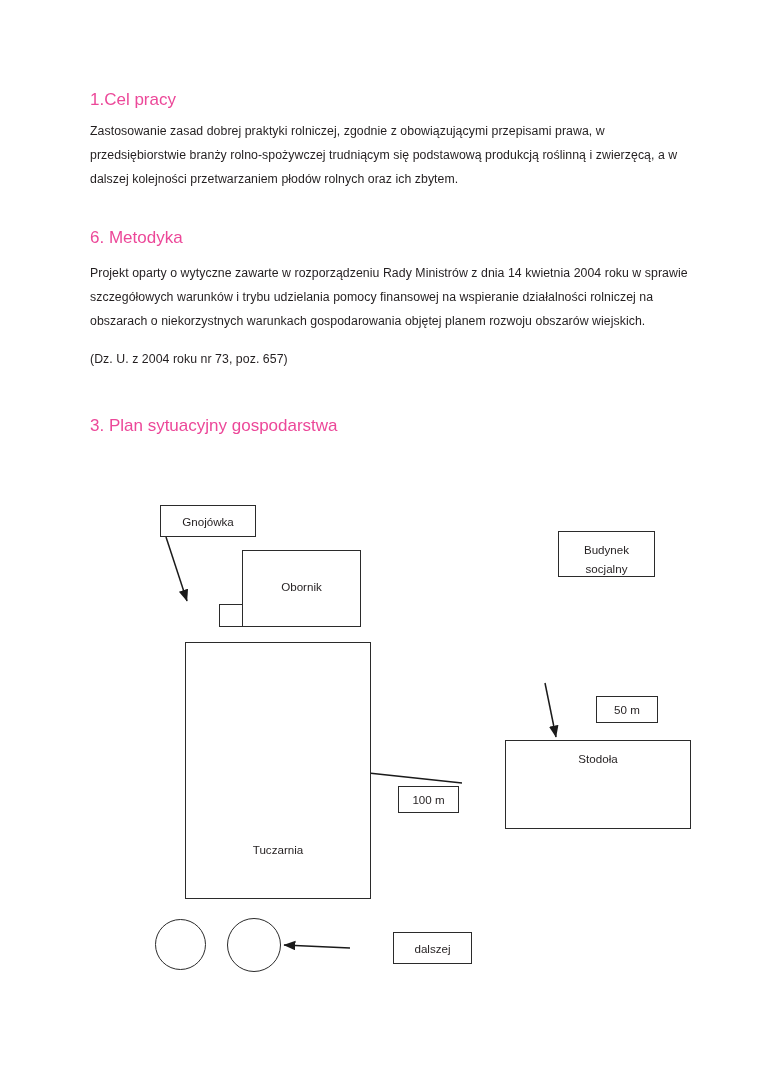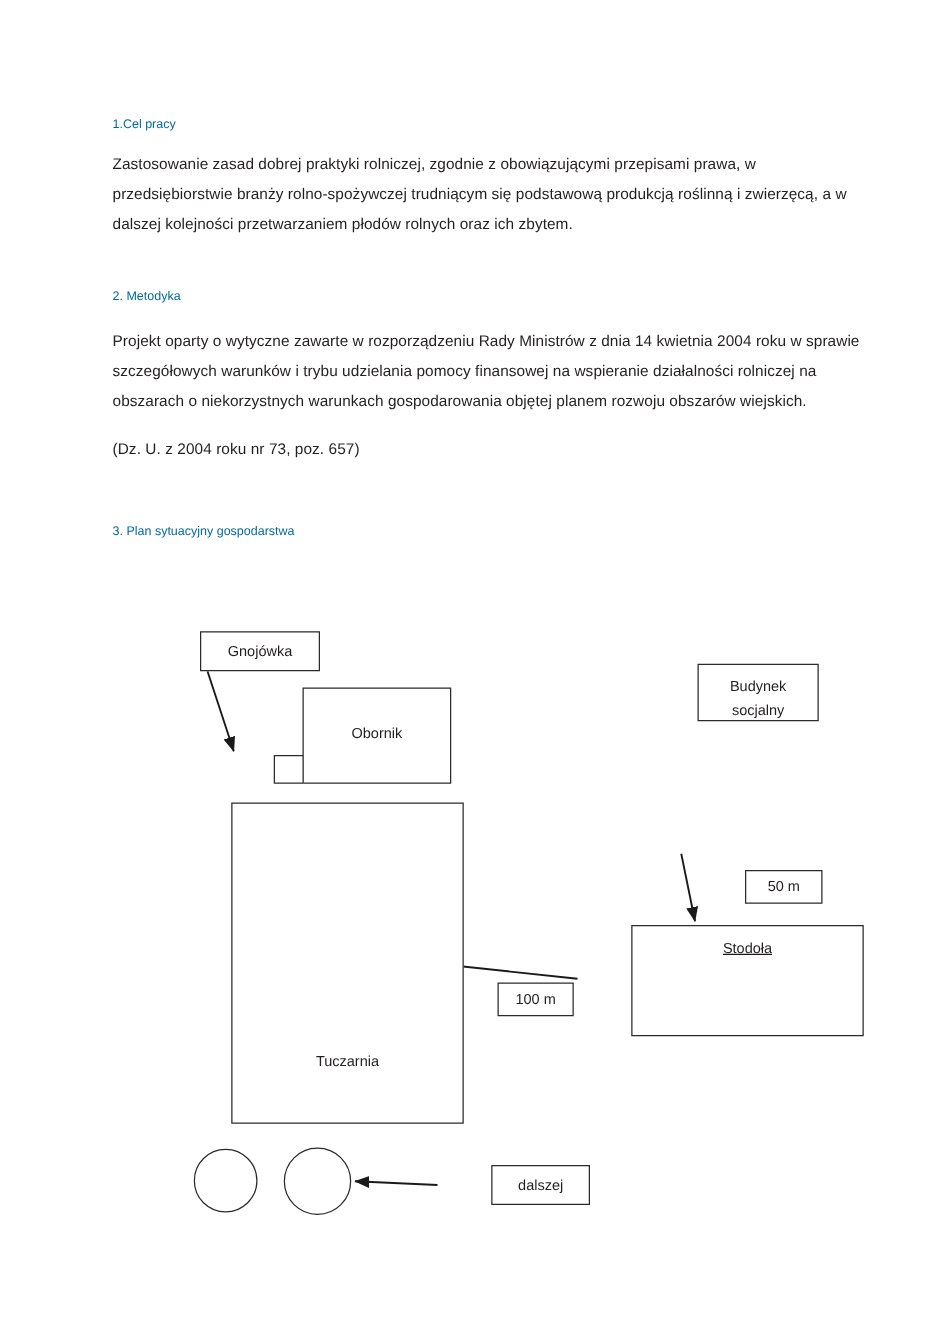--- a/index.html
+++ b/index.html
@@ -23,23 +23,23 @@
     left: 90px;
     width: 600px;
     font-size: 12.3px;
     line-height: 24px;
     color: #231f20;
     letter-spacing: 0.005em;
   }
   .heading {
     position: absolute;
     left: 90px;
-    font-size: 10px;
+    font-size: 17px;
     line-height: 24px;
-    color: #0369a1;
+    color: #ec4899;
   }
   #section1-heading { top: 88px; }
   #section1-body { top: 119px; }
   #section2-heading { top: 226px; }
   #section2-body { top: 261px; }
   #section2-ref { top: 347px; }
   #section3-heading { top: 414px; }
 
   
   #diagram {
@@ -76,21 +76,21 @@
     background: #ffffff;
   }
 
   
   #box-gnojowka { left: 117px; top: 505px; width: 96px; height: 32px; }
   #box-obornik  { left: 199px; top: 550px; width: 119px; height: 77px; }
   #box-obornik-annex { left: 176px; top: 604px; width: 24px; height: 23px; }
   #box-tuczarnia { left: 142px; top: 642px; width: 186px; height: 257px; }
   #box-budynek  { left: 515px; top: 531px; width: 97px; height: 46px; }
   #box-garaz    { left: 456px; top: 606px; width: 180px; height: 77px; }
-  #box-stodola  { left: 462px; top: 740px; width: 186px; height: 89px; text-decoration: underline; }
+  #box-stodola  { left: 462px; top: 740px; width: 186px; height: 89px; }
   #box-50m      { left: 553px; top: 696px; width: 62px; height: 27px; }
   #box-100m     { left: 355px; top: 786px; width: 61px; height: 27px; }
   #box-silosy   { left: 350px; top: 932px; width: 79px; height: 32px; }
   #circle-silo-1 { left: 155px; top: 919px; width: 51px; height: 51px; }
   #circle-silo-2 { left: 227px; top: 918px; width: 54px; height: 54px; }
 
   #box-tuczarnia > .shape-label { padding-top: 197px; }
   #box-obornik > .shape-label { padding-top: 26px; }
   #box-garaz > .shape-label { padding-top: 8px; }
   #box-stodola > .shape-label { padding-top: 8px; }
@@ -106,21 +106,21 @@
   }
 </style>
 </head>
 <body>
 
 <div id="page">
 
   <div class="heading" id="section1-heading">1.Cel pracy</div>
   <div class="doc-text" id="section1-body">Zastosowanie zasad dobrej praktyki rolniczej, zgodnie z obowiązującymi przepisami prawa, w przedsiębiorstwie branży rolno-spożywczej trudniącym się podstawową produkcją roślinną i zwierzęcą, a w dalszej kolejności przetwarzaniem płodów rolnych oraz ich zbytem.</div>
 
-  <div class="heading" id="section2-heading">2. Metodyka</div>
+  <div class="heading" id="section2-heading">6. Metodyka</div>
   <div class="doc-text" id="section2-body">Projekt oparty o wytyczne zawarte w rozporządzeniu Rady Ministrów z dnia 14 kwietnia 2004 roku w sprawie szczegółowych warunków i trybu udzielania pomocy finansowej na wspieranie działalności rolniczej na obszarach o niekorzystnych warunkach gospodarowania objętej planem rozwoju obszarów wiejskich.</div>
   <div class="doc-text" id="section2-ref">(Dz. U. z 2004 roku nr 73, poz. 657)</div>
 
   <div class="heading" id="section3-heading">3. Plan sytuacyjny gospodarstwa</div>
 
   <div id="diagram">
 
     <svg id="arrows" viewBox="0 0 760 1075" width="760" height="1075">
       <defs>
         <marker id="arrowhead" markerWidth="9" markerHeight="9" refX="7.6" refY="3.2" orient="auto" markerUnits="strokeWidth">

